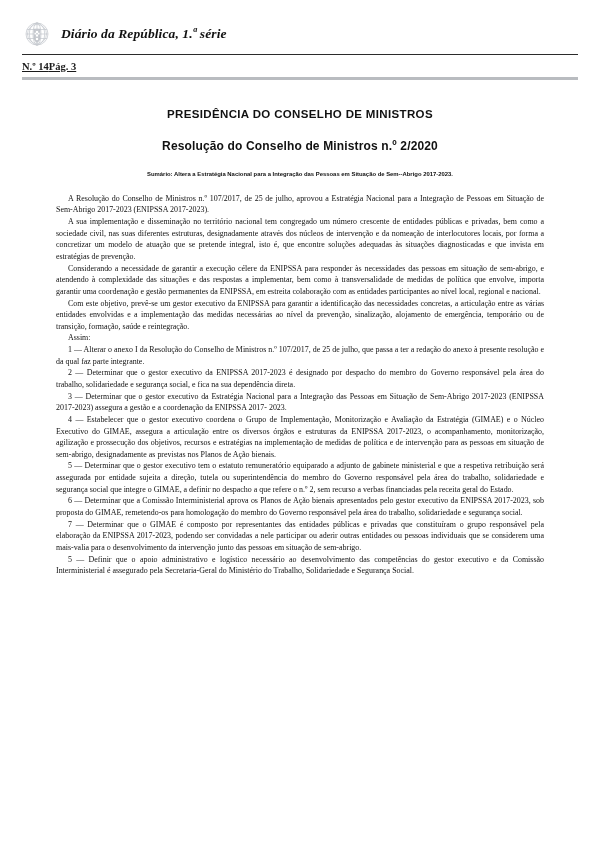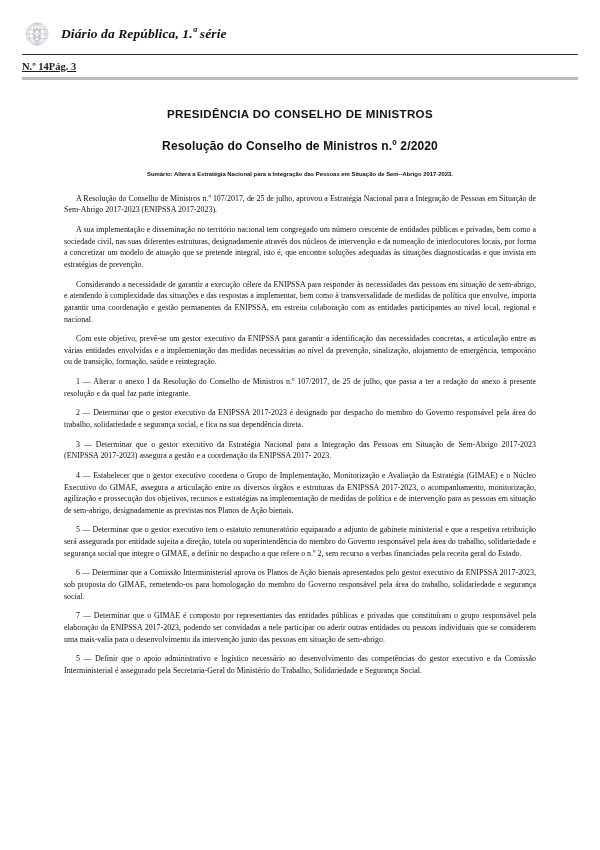--- a/index.html
+++ b/index.html
@@ -114,21 +114,21 @@
     margin-top: 13px;
     font-family: "Liberation Serif", serif;
     font-size: 7.95px;
     line-height: 1.465;
     text-align: justify;
     text-justify: inter-word;
     color: #111111;
     padding: 0 1px;
   }
   .body-text p {
-    margin: 8px;
+    margin: 0;
     text-indent: 12px;
     hyphens: auto;
     -webkit-hyphens: auto;
   }
 </style>
 </head>
 <body>
 
 <div class="page">
 
@@ -175,20 +175,21 @@
 
     <div class="act-title">Resolução do Conselho de Ministros n.º 2/2020</div>
 
     <div class="summary">Sumário: Altera a Estratégia Nacional para a Integração das Pessoas em Situação de Sem--Abrigo 2017-2023.</div>
 
     <div class="body-text">
       <p>A Resolução do Conselho de Ministros n.º 107/2017, de 25 de julho, aprovou a Estratégia Nacional para a Integração de Pessoas em Situação de Sem-Abrigo 2017-2023 (ENIPSSA 2017-2023).</p>
       <p>A sua implementação e disseminação no território nacional tem congregado um número crescente de entidades públicas e privadas, bem como a sociedade civil, nas suas diferentes estruturas, designadamente através dos núcleos de intervenção e da nomeação de interlocutores locais, por forma a concretizar um modelo de atuação que se pretende integral, isto é, que encontre soluções adequadas às situações diagnosticadas e que invista em estratégias de prevenção.</p>
       <p>Considerando a necessidade de garantir a execução célere da ENIPSSA para responder às necessidades das pessoas em situação de sem-abrigo, e atendendo à complexidade das situações e das respostas a implementar, bem como à transversalidade de medidas de política que envolve, importa garantir uma coordenação e gestão permanentes da ENIPSSA, em estreita colaboração com as entidades participantes ao nível local, regional e nacional.</p>
       <p>Com este objetivo, prevê-se um gestor executivo da ENIPSSA para garantir a identificação das necessidades concretas, a articulação entre as várias entidades envolvidas e a implementação das medidas necessárias ao nível da prevenção, sinalização, alojamento de emergência, temporário ou de transição, formação, saúde e reintegração.</p>
+      <p>Assim:</p>
       <p>1 — Alterar o anexo I da Resolução do Conselho de Ministros n.º 107/2017, de 25 de julho, que passa a ter a redação do anexo à presente resolução e da qual faz parte integrante.</p>
       <p>2 — Determinar que o gestor executivo da ENIPSSA 2017-2023 é designado por despacho do membro do Governo responsável pela área do trabalho, solidariedade e segurança social, e fica na sua dependência direta.</p>
       <p>3 — Determinar que o gestor executivo da Estratégia Nacional para a Integração das Pessoas em Situação de Sem-Abrigo 2017-2023 (ENIPSSA 2017-2023) assegura a gestão e a coordenação da ENIPSSA 2017- 2023.</p>
       <p>4 — Estabelecer que o gestor executivo coordena o Grupo de Implementação, Monitorização e Avaliação da Estratégia (GIMAE) e o Núcleo Executivo do GIMAE, assegura a articulação entre os diversos órgãos e estruturas da ENIPSSA 2017-2023, o acompanhamento, monitorização, agilização e prossecução dos objetivos, recursos e estratégias na implementação de medidas de política e de intervenção para as pessoas em situação de sem-abrigo, designadamente as previstas nos Planos de Ação bienais.</p>
       <p>5 — Determinar que o gestor executivo tem o estatuto remuneratório equiparado a adjunto de gabinete ministerial e que a respetiva retribuição será assegurada por entidade sujeita a direção, tutela ou superintendência do membro do Governo responsável pela área do trabalho, solidariedade e segurança social que integre o GIMAE, a definir no despacho a que refere o n.º 2, sem recurso a verbas financiadas pela receita geral do Estado.</p>
       <p>6 — Determinar que a Comissão Interministerial aprova os Planos de Ação bienais apresentados pelo gestor executivo da ENIPSSA 2017-2023, sob proposta do GIMAE, remetendo-os para homologação do membro do Governo responsável pela área do trabalho, solidariedade e segurança social.</p>
       <p>7 — Determinar que o GIMAE é composto por representantes das entidades públicas e privadas que constituíram o grupo responsável pela elaboração da ENIPSSA 2017-2023, podendo ser convidadas a nele participar ou aderir outras entidades ou pessoas individuais que se considerem uma mais-valia para o desenvolvimento da intervenção junto das pessoas em situação de sem-abrigo.</p>
       <p>5 — Definir que o apoio administrativo e logístico necessário ao desenvolvimento das competências do gestor executivo e da Comissão Interministerial é assegurado pela Secretaria-Geral do Ministério do Trabalho, Solidariedade e Segurança Social.</p>
     </div>
 

